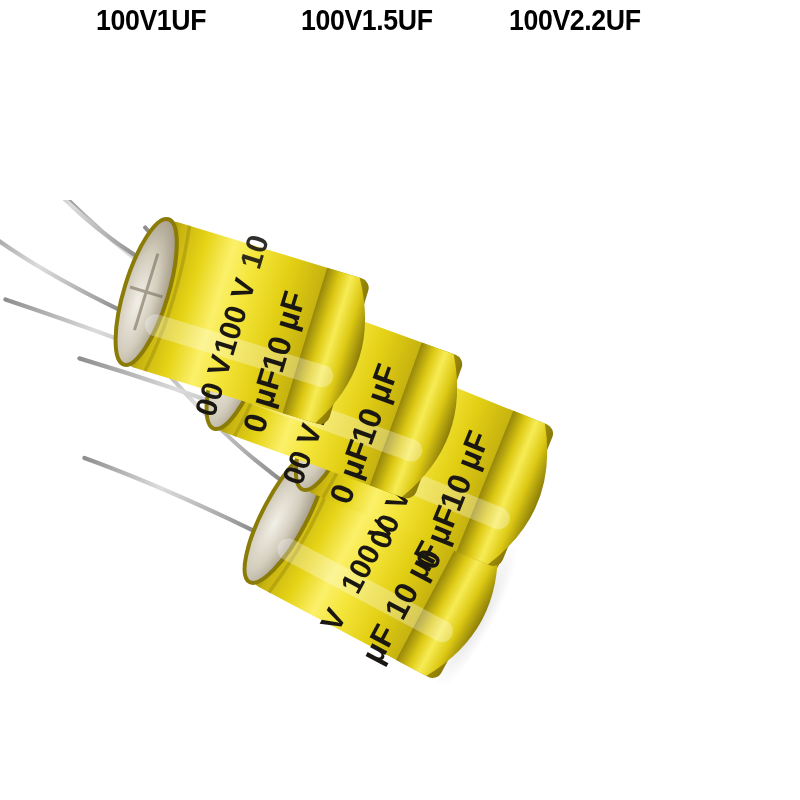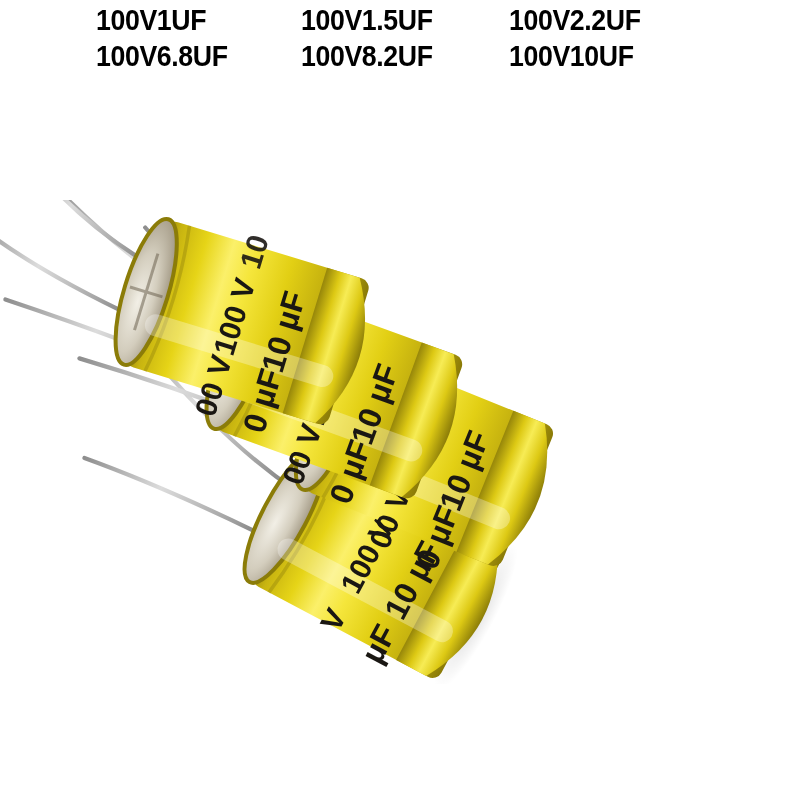--- a/index.html
+++ b/index.html
@@ -72,25 +72,20 @@
 
   <div id="spec-block">
 
     <div class="spec-row">
       <div class="spec-cell spec-col-0">100V1UF</div>
       <div class="spec-cell spec-col-1">100V1.5UF</div>
       <div class="spec-cell spec-col-2">100V2.2UF</div>
     </div>
 
 
-    <div class="spec-row">
-      <div class="spec-cell spec-col-0">100V6.8UF</div>
-      <div class="spec-cell spec-col-1">100V8.2UF</div>
-      <div class="spec-cell spec-col-2">100V10UF</div>
-    </div>
 
 
 
   </div>
 
   <div id="photo">
     <svg viewBox="0 0 800 600" xmlns="http://www.w3.org/2000/svg">
       <defs>
 
         <linearGradient id="bodyShade" x1="0" y1="0" x2="0" y2="1">

